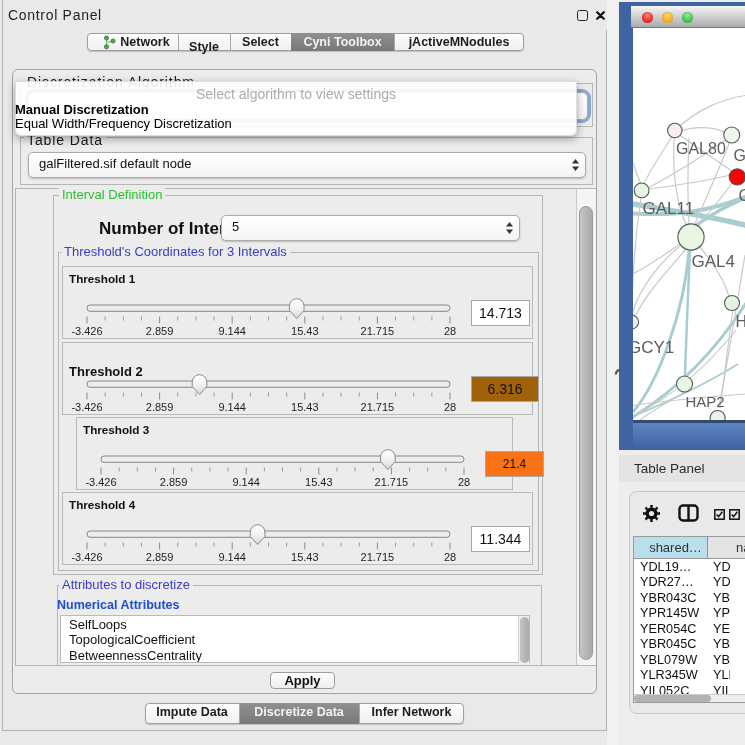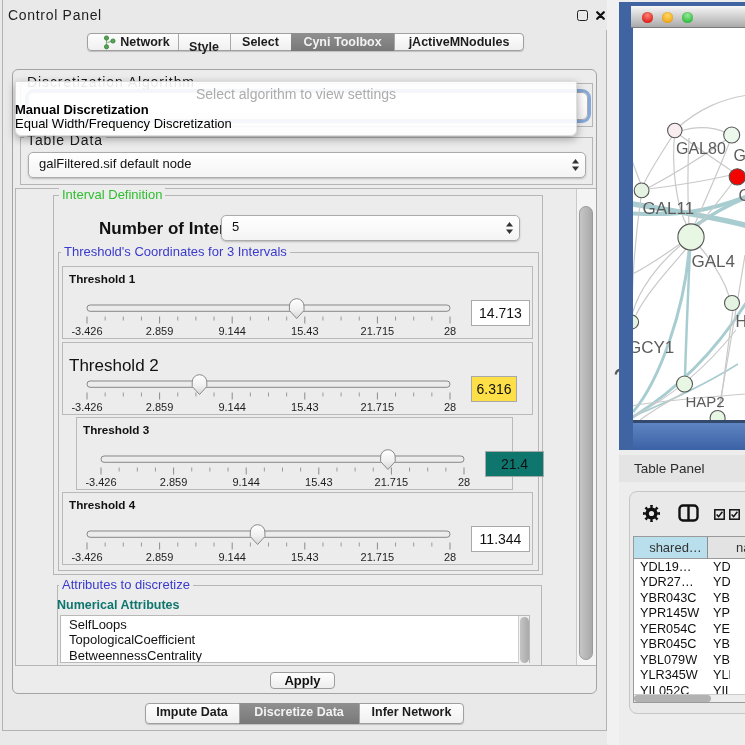--- a/index.html
+++ b/index.html
@@ -115,21 +115,21 @@
       <text x="96.6" y="39.5" font-size="11px" fill="#1d1d1d" text-anchor="middle" font-family="Liberation Sans,sans-serif">2.859</text>
       <text x="169.2" y="39.5" font-size="11px" fill="#1d1d1d" text-anchor="middle" font-family="Liberation Sans,sans-serif">9.144</text>
       <text x="241.8" y="39.5" font-size="11px" fill="#1d1d1d" text-anchor="middle" font-family="Liberation Sans,sans-serif">15.43</text>
       <text x="314.4" y="39.5" font-size="11px" fill="#1d1d1d" text-anchor="middle" font-family="Liberation Sans,sans-serif">21.715</text>
       <text x="387.0" y="39.5" font-size="11px" fill="#1d1d1d" text-anchor="middle" font-family="Liberation Sans,sans-serif">28</text>
       <path d="M 226.39999999999998 11 A 7.3 7.3 0 0 1 241.0 11 L 241.0 15.5 L 233.7 23.5 L 226.39999999999998 15.5 Z" fill="url(#thumbgrad)" stroke="#8a8a8a" stroke-width="1"></path>
     </svg>
     <div class="abs" style="left:408px;top:33px;width:59px;height:26px;background:#fff;border:1px solid #a8a8a8;box-sizing:border-box;font-size:14px;color:#111;display:flex;align-items:center;justify-content:center;">14.713</div>
   </div>
 <div class="abs" style="left:62px;top:341.5px;width:471px;height:73px;border:1px solid #b9b9b9;box-sizing:border-box;">
-    <div class="lbl" style="left:6px;top:13px;font-size:17px;font-weight:normal;color:#111;">Threshold 2</div>
+    <div class="lbl" style="left:6px;top:21px;font-size:13px;font-weight:bold;color:#111;">Threshold 2</div>
     <svg class="abs" style="left:0;top:28px;" width="471" height="45" viewBox="0 0 471 45">
       <rect x="24" y="10" width="363" height="6.3" rx="3.1" fill="url(#trackgrad)" stroke="#878787" stroke-width="1"></rect>
       <line x1="24.00" y1="21.5" x2="24.00" y2="28.5" stroke="#8b8b8b" stroke-width="1"></line>
       <line x1="42.15" y1="21.5" x2="42.15" y2="25.5" stroke="#9a9a9a" stroke-width="1"></line>
       <line x1="60.30" y1="21.5" x2="60.30" y2="25.5" stroke="#9a9a9a" stroke-width="1"></line>
       <line x1="78.45" y1="21.5" x2="78.45" y2="25.5" stroke="#9a9a9a" stroke-width="1"></line>
       <line x1="96.60" y1="21.5" x2="96.60" y2="28.5" stroke="#8b8b8b" stroke-width="1"></line>
       <line x1="114.75" y1="21.5" x2="114.75" y2="25.5" stroke="#9a9a9a" stroke-width="1"></line>
       <line x1="132.90" y1="21.5" x2="132.90" y2="25.5" stroke="#9a9a9a" stroke-width="1"></line>
       <line x1="151.05" y1="21.5" x2="151.05" y2="25.5" stroke="#9a9a9a" stroke-width="1"></line>
@@ -147,21 +147,21 @@
       <line x1="368.85" y1="21.5" x2="368.85" y2="25.5" stroke="#9a9a9a" stroke-width="1"></line>
       <line x1="387.00" y1="21.5" x2="387.00" y2="28.5" stroke="#8b8b8b" stroke-width="1"></line>
       <text x="24.0" y="39.5" font-size="11px" fill="#1d1d1d" text-anchor="middle" font-family="Liberation Sans,sans-serif">-3.426</text>
       <text x="96.6" y="39.5" font-size="11px" fill="#1d1d1d" text-anchor="middle" font-family="Liberation Sans,sans-serif">2.859</text>
       <text x="169.2" y="39.5" font-size="11px" fill="#1d1d1d" text-anchor="middle" font-family="Liberation Sans,sans-serif">9.144</text>
       <text x="241.8" y="39.5" font-size="11px" fill="#1d1d1d" text-anchor="middle" font-family="Liberation Sans,sans-serif">15.43</text>
       <text x="314.4" y="39.5" font-size="11px" fill="#1d1d1d" text-anchor="middle" font-family="Liberation Sans,sans-serif">21.715</text>
       <text x="387.0" y="39.5" font-size="11px" fill="#1d1d1d" text-anchor="middle" font-family="Liberation Sans,sans-serif">28</text>
       <path d="M 129.2 11 A 7.3 7.3 0 0 1 143.8 11 L 143.8 15.5 L 136.5 23.5 L 129.2 15.5 Z" fill="url(#thumbgrad)" stroke="#8a8a8a" stroke-width="1"></path>
     </svg>
-    <div class="abs" style="left:408px;top:33px;width:46px;height:26px;background:#fde047;border:1px solid #a8a8a8;box-sizing:border-box;font-size:14px;color:#111;display:flex;align-items:center;justify-content:center;">6.316</div>
+    <div class="abs" style="left:408px;top:33px;width:68px;height:26px;background:#a16207;border:1px solid #a8a8a8;box-sizing:border-box;font-size:14px;color:#111;display:flex;align-items:center;justify-content:center;">6.316</div>
   </div>
 <div class="abs" style="left:76px;top:417.0px;width:437px;height:73px;border:1px solid #b9b9b9;box-sizing:border-box;">
     <div class="lbl" style="left:6px;top:5px;font-size:11.7px;font-weight:bold;color:#111;">Threshold 3</div>
     <svg class="abs" style="left:0;top:28px;" width="471" height="45" viewBox="0 0 471 45">
       <rect x="24" y="10" width="363" height="6.3" rx="3.1" fill="url(#trackgrad)" stroke="#878787" stroke-width="1"></rect>
       <line x1="24.00" y1="21.5" x2="24.00" y2="28.5" stroke="#8b8b8b" stroke-width="1"></line>
       <line x1="42.15" y1="21.5" x2="42.15" y2="25.5" stroke="#9a9a9a" stroke-width="1"></line>
       <line x1="60.30" y1="21.5" x2="60.30" y2="25.5" stroke="#9a9a9a" stroke-width="1"></line>
       <line x1="78.45" y1="21.5" x2="78.45" y2="25.5" stroke="#9a9a9a" stroke-width="1"></line>
       <line x1="96.60" y1="21.5" x2="96.60" y2="28.5" stroke="#8b8b8b" stroke-width="1"></line>
@@ -182,21 +182,21 @@
       <line x1="368.85" y1="21.5" x2="368.85" y2="25.5" stroke="#9a9a9a" stroke-width="1"></line>
       <line x1="387.00" y1="21.5" x2="387.00" y2="28.5" stroke="#8b8b8b" stroke-width="1"></line>
       <text x="24.0" y="39.5" font-size="11px" fill="#1d1d1d" text-anchor="middle" font-family="Liberation Sans,sans-serif">-3.426</text>
       <text x="96.6" y="39.5" font-size="11px" fill="#1d1d1d" text-anchor="middle" font-family="Liberation Sans,sans-serif">2.859</text>
       <text x="169.2" y="39.5" font-size="11px" fill="#1d1d1d" text-anchor="middle" font-family="Liberation Sans,sans-serif">9.144</text>
       <text x="241.8" y="39.5" font-size="11px" fill="#1d1d1d" text-anchor="middle" font-family="Liberation Sans,sans-serif">15.43</text>
       <text x="314.4" y="39.5" font-size="11px" fill="#1d1d1d" text-anchor="middle" font-family="Liberation Sans,sans-serif">21.715</text>
       <text x="387.0" y="39.5" font-size="11px" fill="#1d1d1d" text-anchor="middle" font-family="Liberation Sans,sans-serif">28</text>
       <path d="M 303.59999999999997 11 A 7.3 7.3 0 0 1 318.2 11 L 318.2 15.5 L 310.9 23.5 L 303.59999999999997 15.5 Z" fill="url(#thumbgrad)" stroke="#8a8a8a" stroke-width="1"></path>
     </svg>
-    <div class="abs" style="left:408px;top:33px;width:59px;height:26px;background:#0f766e;border:1px solid #a8a8a8;box-sizing:border-box;font-size:14px;color:#111;display:flex;align-items:center;justify-content:center;">21.4</div>
+    <div class="abs" style="left:408px;top:33px;width:59px;height:26px;background:#f97316;border:1px solid #a8a8a8;box-sizing:border-box;font-size:12px;color:#111;display:flex;align-items:center;justify-content:center;">21.4</div>
   </div>
 <div class="abs" style="left:62px;top:492.0px;width:471px;height:73px;border:1px solid #b9b9b9;box-sizing:border-box;">
     <div class="lbl" style="left:6px;top:5px;font-size:11.7px;font-weight:bold;color:#111;">Threshold 4</div>
     <svg class="abs" style="left:0;top:28px;" width="471" height="45" viewBox="0 0 471 45">
       <rect x="24" y="10" width="363" height="6.3" rx="3.1" fill="url(#trackgrad)" stroke="#878787" stroke-width="1"></rect>
       <line x1="24.00" y1="21.5" x2="24.00" y2="28.5" stroke="#8b8b8b" stroke-width="1"></line>
       <line x1="42.15" y1="21.5" x2="42.15" y2="25.5" stroke="#9a9a9a" stroke-width="1"></line>
       <line x1="60.30" y1="21.5" x2="60.30" y2="25.5" stroke="#9a9a9a" stroke-width="1"></line>
       <line x1="78.45" y1="21.5" x2="78.45" y2="25.5" stroke="#9a9a9a" stroke-width="1"></line>
       <line x1="96.60" y1="21.5" x2="96.60" y2="28.5" stroke="#8b8b8b" stroke-width="1"></line>
@@ -221,21 +221,21 @@
       <text x="169.2" y="39.5" font-size="11px" fill="#1d1d1d" text-anchor="middle" font-family="Liberation Sans,sans-serif">9.144</text>
       <text x="241.8" y="39.5" font-size="11px" fill="#1d1d1d" text-anchor="middle" font-family="Liberation Sans,sans-serif">15.43</text>
       <text x="314.4" y="39.5" font-size="11px" fill="#1d1d1d" text-anchor="middle" font-family="Liberation Sans,sans-serif">21.715</text>
       <text x="387.0" y="39.5" font-size="11px" fill="#1d1d1d" text-anchor="middle" font-family="Liberation Sans,sans-serif">28</text>
       <path d="M 187.29999999999998 11 A 7.3 7.3 0 0 1 201.9 11 L 201.9 15.5 L 194.6 23.5 L 187.29999999999998 15.5 Z" fill="url(#thumbgrad)" stroke="#8a8a8a" stroke-width="1"></path>
     </svg>
     <div class="abs" style="left:408px;top:33px;width:59px;height:26px;background:#fff;border:1px solid #a8a8a8;box-sizing:border-box;font-size:14px;color:#111;display:flex;align-items:center;justify-content:center;">11.344</div>
   </div>
 <div class="gbox" style="left:57px;top:585px;width:483px;height:80px;border-bottom:none;"></div>
 <div class="gtitle" style="left:59px;top:578px;color:#3a3acc;">Attributes to discretize</div>
-<div class="lbl" style="left:57px;top:598px;font-size:12.5px;font-weight:bold;color:#0f766e;">Numerical Attributes</div>
+<div class="lbl" style="left:57px;top:598px;font-size:12.5px;font-weight:bold;color:#1d4ed8;">Numerical Attributes</div>
 <div class="abs" style="left:60px;top:615px;width:470px;height:48px;background:#fff;border:1px solid #b9b9b9;box-sizing:border-box;overflow:hidden;">
     <div class="lbl" style="left:8px;top:0.5px;font-size:13px;color:#111;line-height:15.5px;">SelfLoops<br>TopologicalCoefficient<br>BetweennessCentrality</div>
   </div>
 <div class="abs" style="left:518px;top:616px;width:11px;height:48px;background:#f1f1f1;border-left:1px solid #d0d0d0;box-sizing:border-box;"></div>
 <div class="abs" style="left:519.5px;top:617px;width:9px;height:46px;background:linear-gradient(90deg,#c4c4c4,#aaaaaa);border-radius:5px;"></div>
 <div class="abs" style="left:270px;top:672px;width:65px;height:17px;background:linear-gradient(#fefefe,#ededed);border:1px solid #9c9c9c;border-radius:4px;box-sizing:border-box;display:flex;align-items:center;justify-content:center;font-size:13px;font-weight:bold;color:#111;">Apply</div>
 <div class="abs" style="left:145px;top:703px;width:319px;height:21px;background:linear-gradient(#fdfdfd,#f0f0f0);border:1px solid #9f9f9f;border-radius:4px;box-shadow:0 1px 1px rgba(0,0,0,0.18);box-sizing:border-box;"></div>
 <div class="abs segdark" style="left:239px;top:703px;width:120px;height:21px;"></div>
 <div class="abs" style="left:239px;top:704px;width:1px;height:19px;background:#a8a8a8;"></div>
 <div class="abs" style="left:359px;top:704px;width:1px;height:19px;background:#a8a8a8;"></div>

